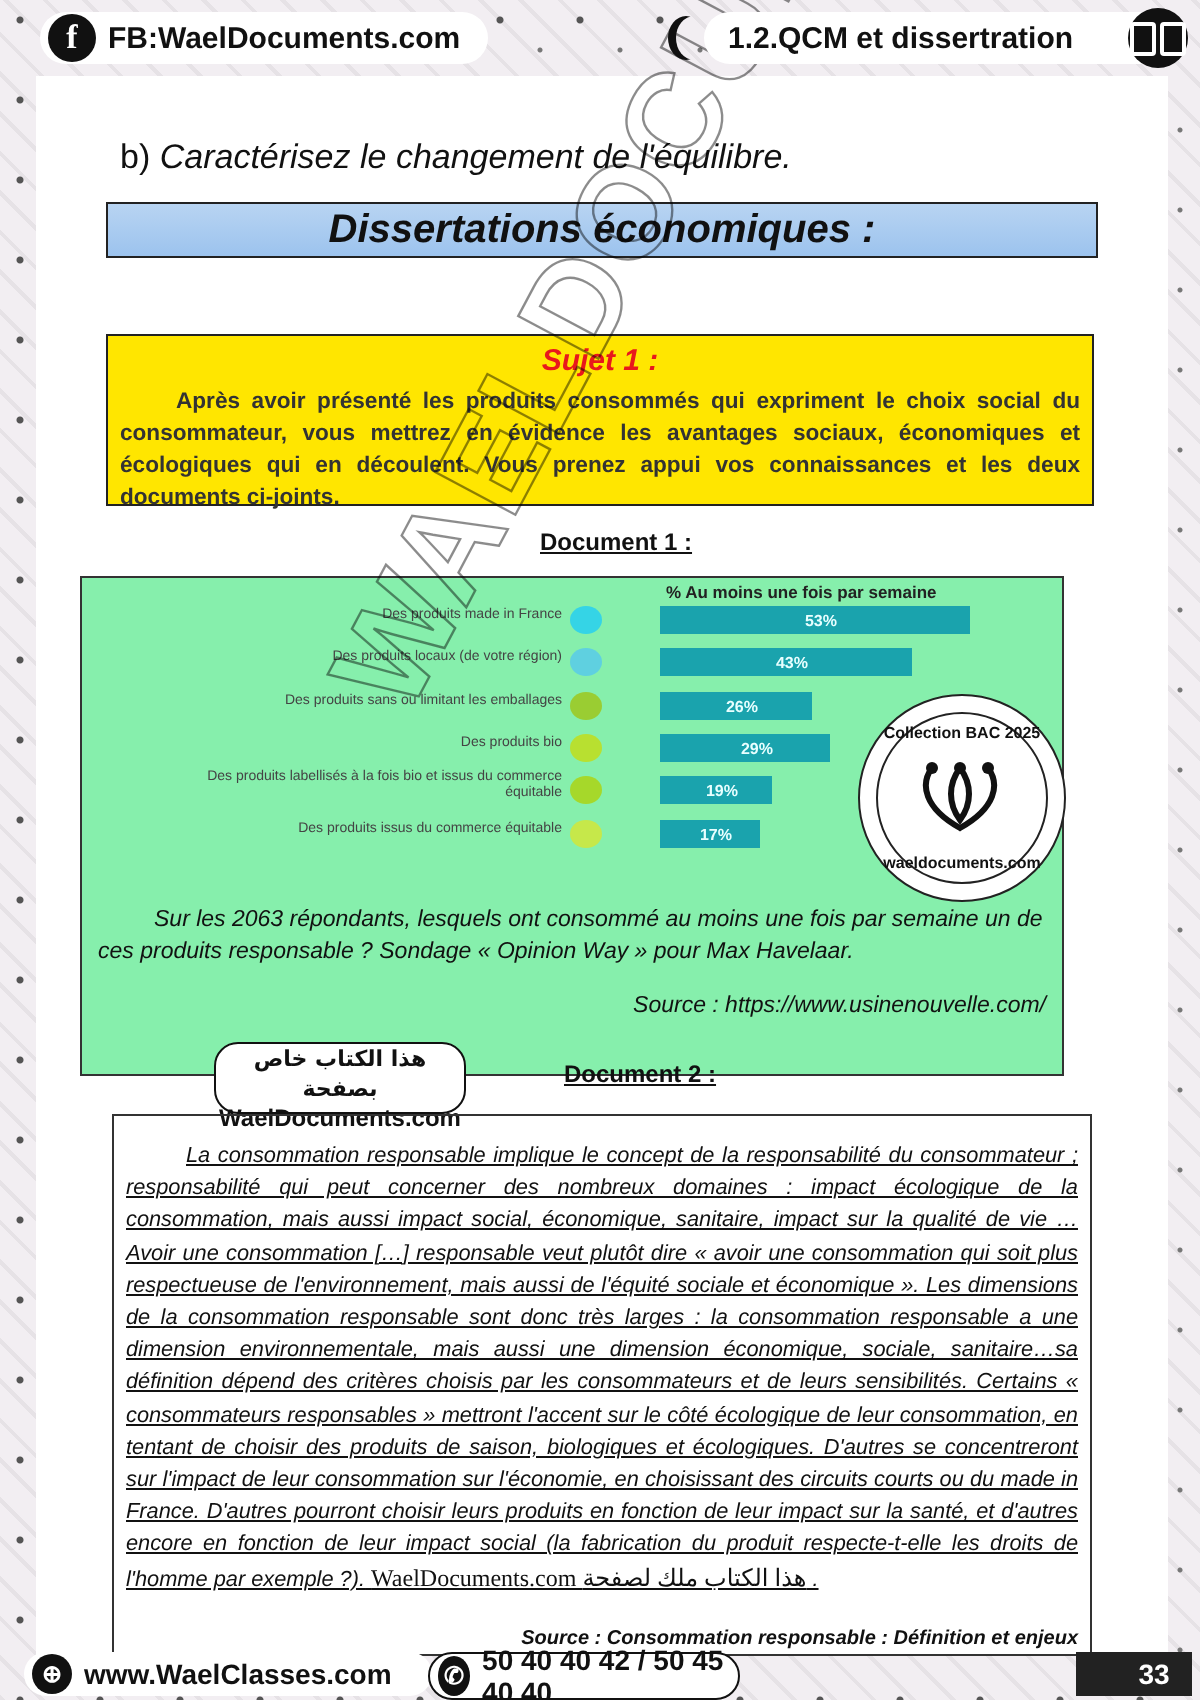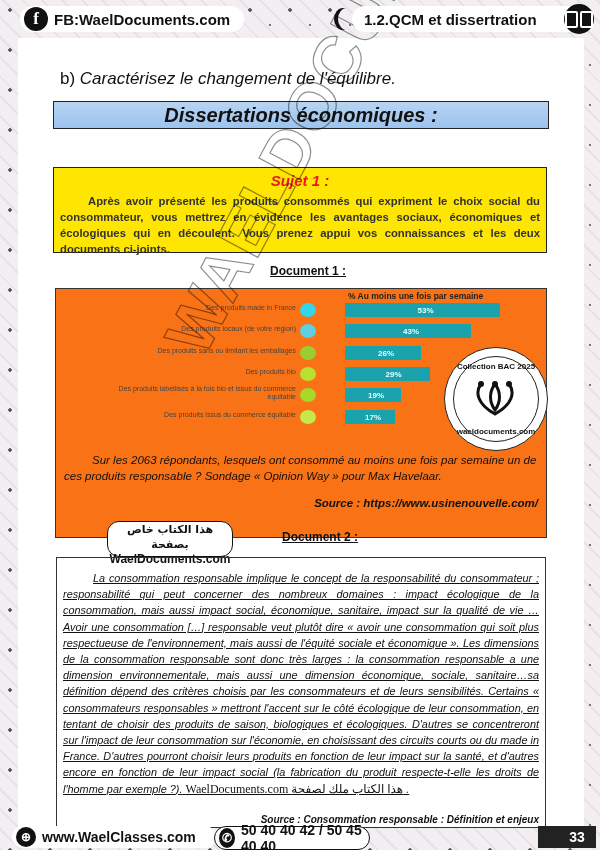--- a/index.html
+++ b/index.html
@@ -64,22 +64,22 @@
     margin-bottom:4px;
   }
   .sujet-text {
     font-size:11.3px; font-weight:bold; color:#333; text-align:justify;
     line-height:16px; text-indent:28px;
   }
   .doc-title {
     position:absolute; font-weight:bold; font-size:12px; text-decoration:underline;
   }
   .doc1-box {
-    position:absolute; left:55px; top:288px; width:492px; height:250px;
-    border:1.5px solid #333; box-sizing:border-box; background:#f97316;
+    position:absolute; left:40px; top:288px; width:492px; height:250px;
+    border:1.5px solid #333; box-sizing:border-box; background:#86efac;
   }
   .chart-heading {
     position:absolute; left:292px; top:2px; font-size:8.5px; font-weight:bold; color:#222;
   }
   .chart-row {
     position:absolute; left:0; height:14px; width:470px;
   }
   .chart-label {
     position:absolute; right:230px; top:1px; font-size:7px; color:#444; text-align:right;
     line-height:8px; white-space:nowrap;
@@ -102,21 +102,21 @@
   .stamp-top { position:absolute; top:14px; left:0; right:0; text-align:center; font-size:8px; font-weight:bold; }
   .stamp-bottom { position:absolute; bottom:14px; left:0; right:0; text-align:center; font-size:8px; font-weight:bold; }
   .stamp-heart {
     position:absolute; left:30px; top:32px; width:40px; height:36px;
   }
   .doc1-caption {
     position:absolute; left:8px; top:163px; width:474px; font-size:11.5px; font-style:italic;
     line-height:16px; text-indent:28px;
   }
   .doc1-source {
-    position:absolute; right:8px; top:208px; font-size:11.5px; font-weight:bold; font-style:italic;
+    position:absolute; right:8px; top:208px; font-size:11.5px; font-weight:normal; font-style:italic;
   }
   .promo-badge {
     position:absolute; left:107px; top:521px; width:124px; height:34px;
     border:1.5px solid #111; border-radius:12px; background:#fff;
     text-align:center; font-weight:bold; line-height:15px;
   }
   .promo-ar { font-size:11px; direction:rtl; font-family:"DejaVu Sans", sans-serif; }
   .promo-url { font-size:12px; }
   .doc2-box {
     position:absolute; left:56px; top:557px; width:490px; height:271px;

